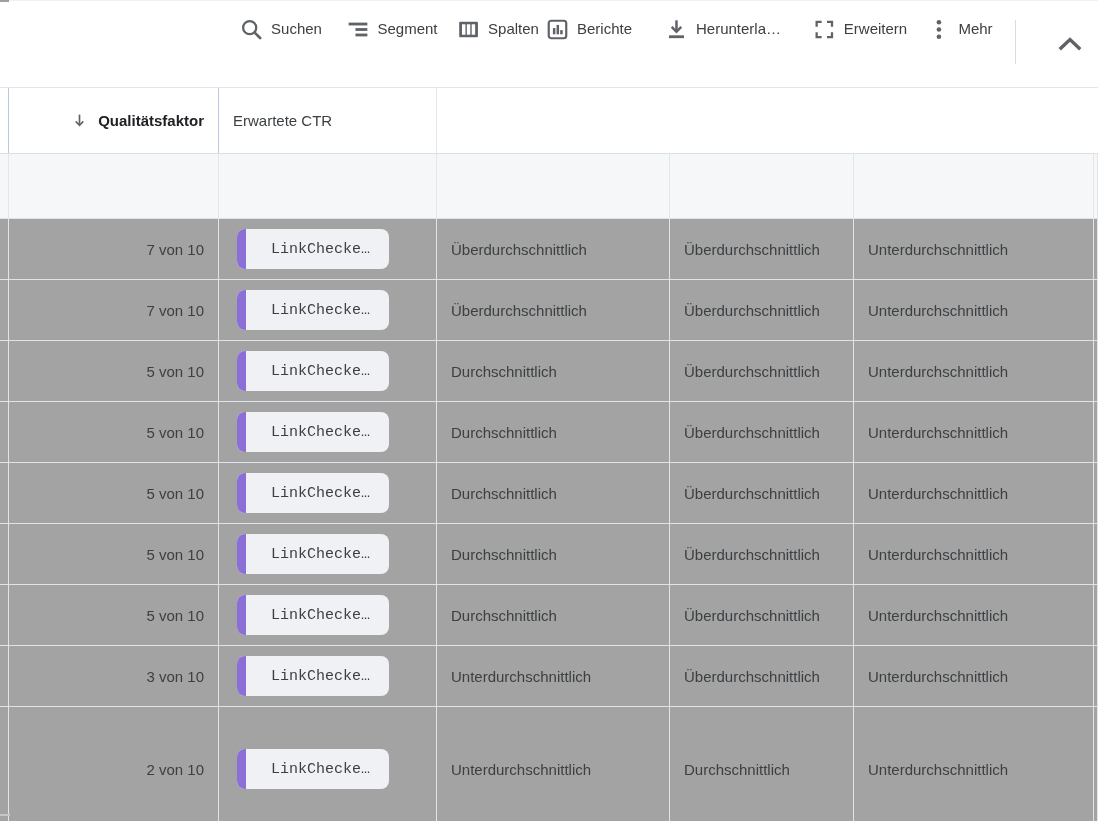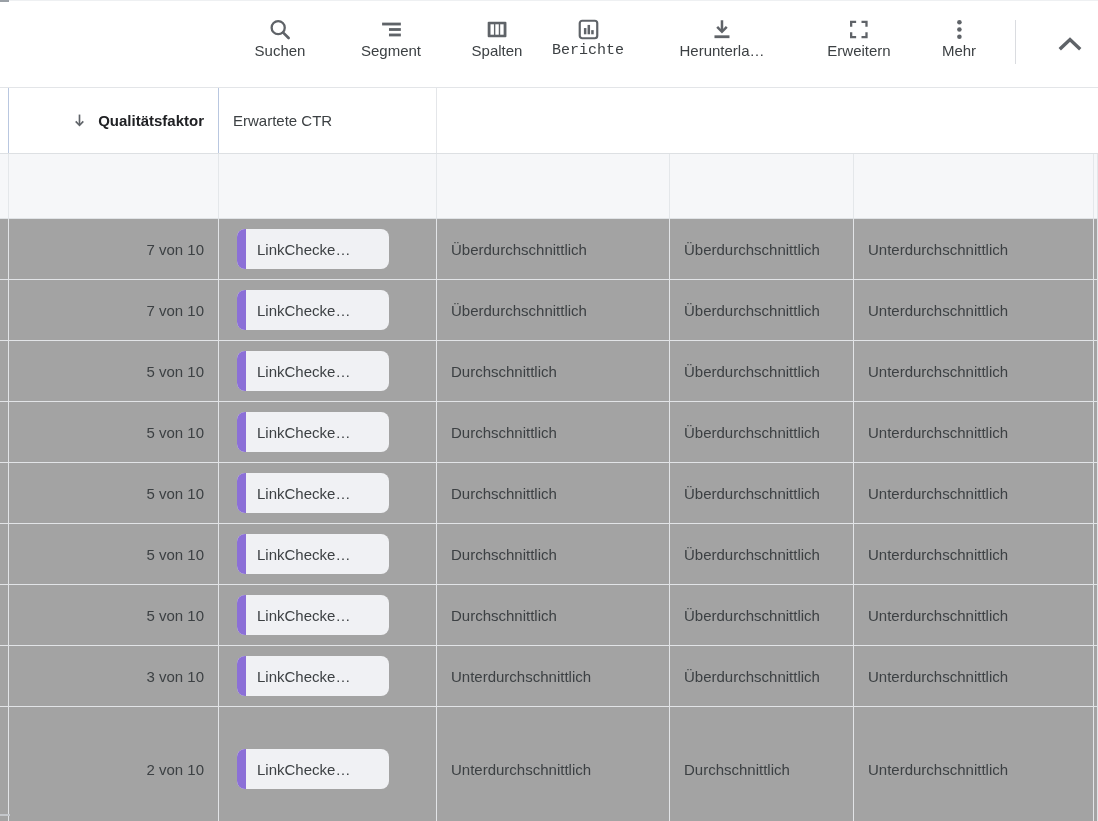--- a/index.html
+++ b/index.html
@@ -15,25 +15,25 @@
   }
   *{margin:0;padding:0;box-sizing:border-box;}
   html,body{width:1098px;height:821px;overflow:hidden;background:#fff;
     font-family:"Liberation Sans","DejaVu Sans",sans-serif;color:var(--text);}
   .stage{position:relative;width:1098px;height:821px;overflow:hidden;background:#fff;}
 
   
   .toolbar{position:relative;height:88px;background:#fff;
     border-top:1px solid #eef0f2;border-bottom:1px solid #e3e5e8;}
   .tb-btn{position:absolute;top:15px;transform:translateX(-50%);
-    display:flex;flex-direction:column;align-items:center;cursor:pointer;}
+    display:flex;flex-direction:row;align-items:center;gap:7px;cursor:pointer;}
   .tb-btn .ic{width:26px;height:26px;display:flex;align-items:center;justify-content:center;}
   .tb-btn .lbl{font-size:15px;color:var(--text);white-space:nowrap;line-height:18px;}
   .tb-btn.b0{left:280px;} .tb-btn.b1{left:391px;} .tb-btn.b2{left:497px;}
-  .tb-btn.b3{left:588px;font-family:Liberation Mono, monospace;} .tb-btn.b4{left:722px;} .tb-btn.b5{left:859px;}
+  .tb-btn.b3{left:588px;} .tb-btn.b4{left:722px;} .tb-btn.b5{left:859px;}
   .tb-btn.b6{left:959px;}
   .tb-divider{position:absolute;left:1015px;top:19px;width:1px;height:44px;background:#dadce0;}
   .collapse-btn{position:absolute;left:1051px;top:26px;width:38px;height:34px;
     display:flex;align-items:center;justify-content:center;cursor:pointer;}
   .edge-mark-top{position:absolute;top:0;left:0;width:9px;height:2px;background:#9aa0a6;}
   .edge-mark-bottom{position:absolute;top:814px;left:0;width:10px;height:2px;background:#c4c7cb;}
 
   
   .tbl{position:absolute;top:88px;left:0;width:1098px;}
   .row{display:grid;grid-template-columns:9px 210px 218px 233px 184px 240px 4px;width:1098px;}
@@ -56,21 +56,21 @@
   .data-row{height:61px;background:#a3a3a3;border-bottom:1px solid var(--row-line);}
   .data-row.tall{height:124px;border-bottom:none;}
   .data-row .cell{border-right:1px solid var(--row-line);}
 
   
   .chip-cell{padding:0 0 0 18px;}
   .chip{position:relative;display:flex;align-items:center;width:152px;height:40px;
     background:var(--chip-bg);border-radius:8px;cursor:pointer;}
   .chip-bar{position:absolute;left:0;top:0;width:9px;height:100%;
     background:var(--label-accent);border-radius:8px 0 0 8px;}
-  .chip-text{margin-left:20px;font-size:15px;color:var(--text);white-space:nowrap;}
+  .chip-text{margin-left:34px;font-size:15px;color:var(--text);white-space:nowrap;font-family:Liberation Mono, monospace;}
 
   svg{display:block;}
 </style>
 </head>
 <body>
 
 <div class="stage">
 
   <div class="toolbar">
 

